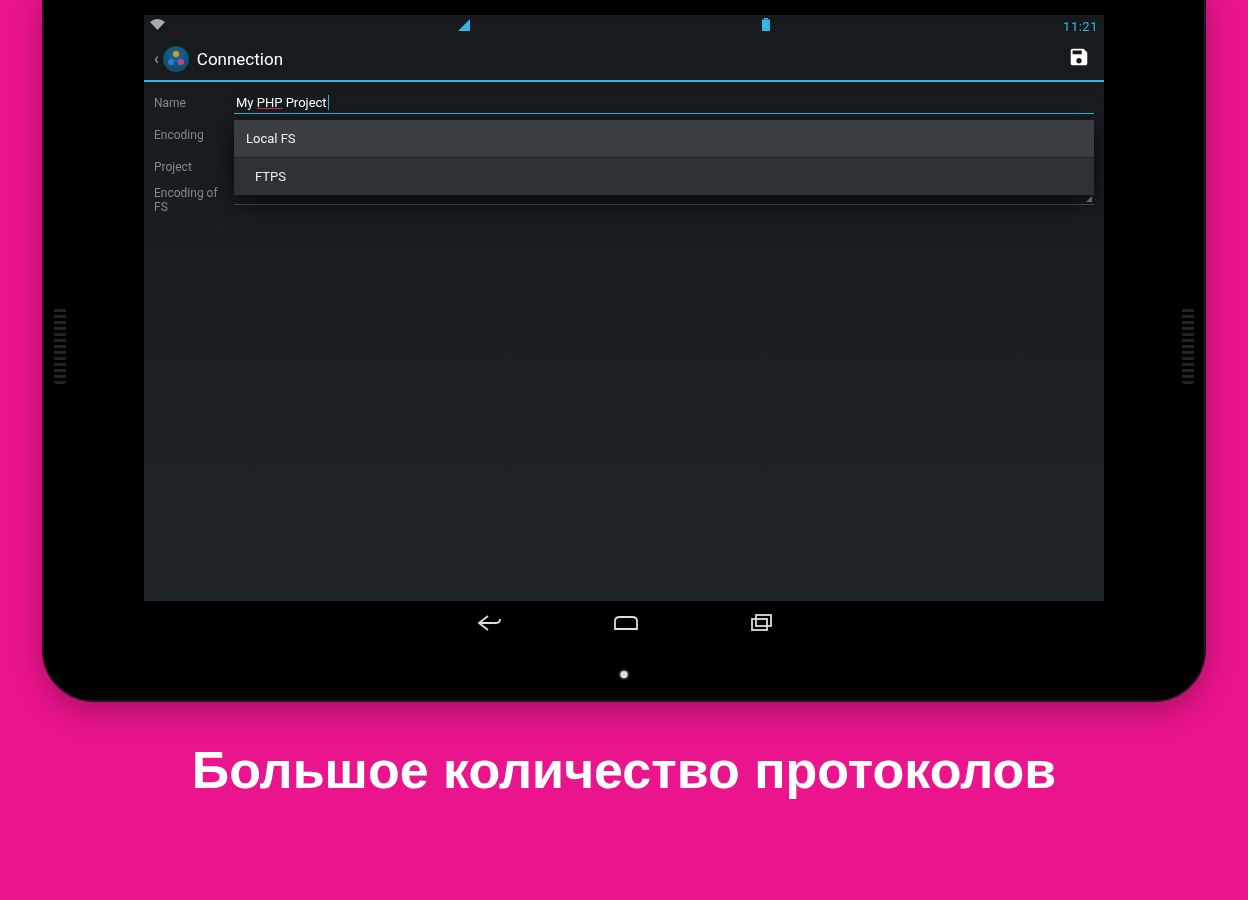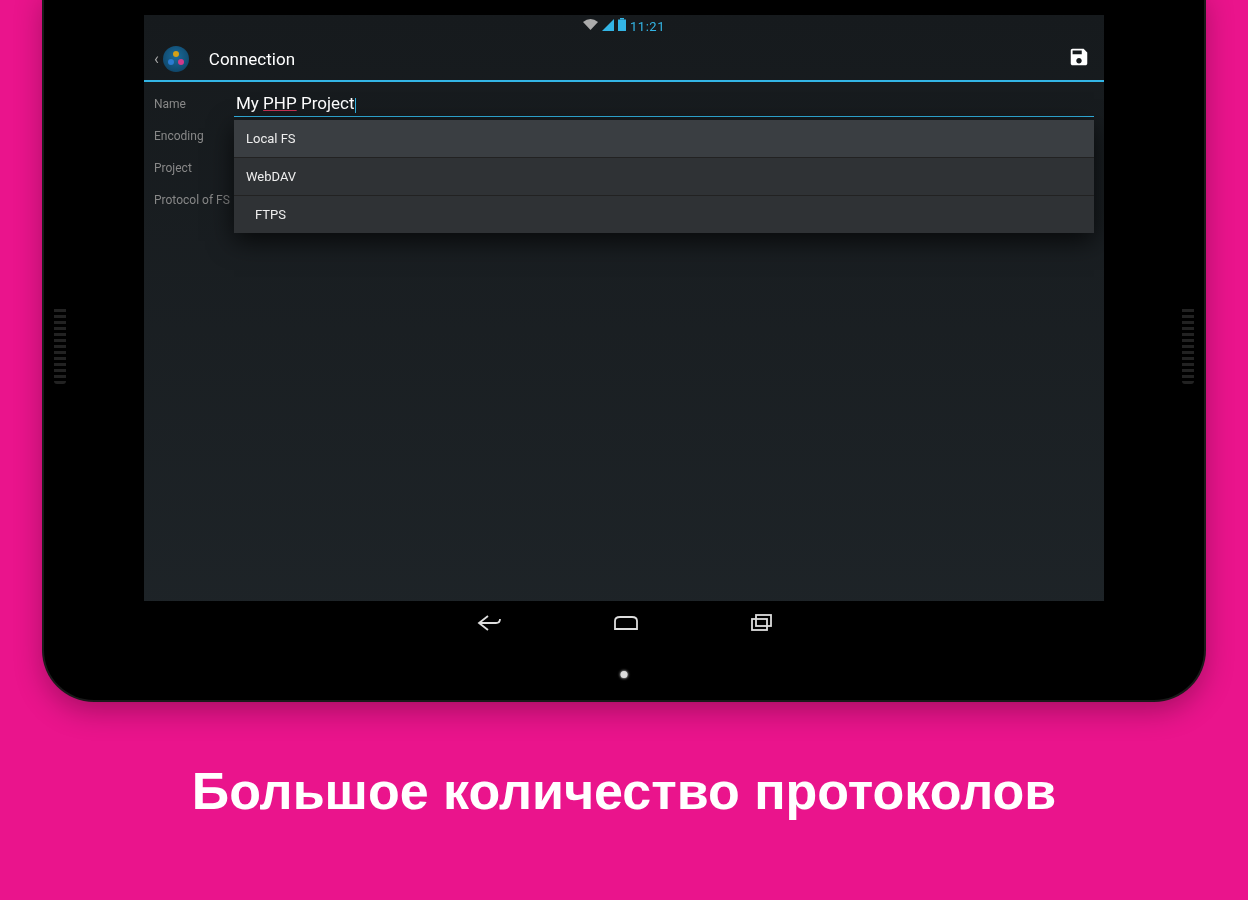--- a/index.html
+++ b/index.html
@@ -27,21 +27,21 @@
 .camera-dot { position:absolute; bottom:22px; left:50%; transform:translateX(-50%); width:7px; height:7px; background:#ddd; border-radius:50%; box-shadow:0 0 3px #fff; }
 .screen {
   position: absolute;
   left: 100px; right: 100px; top: 25px; bottom: 55px;
   background: linear-gradient(to bottom, #161a1d 0%, #1e2428 100%);
   overflow: hidden;
 }
 .status-bar {
   height: 22px;
   display: flex;
-  justify-content: center;
+  justify-content: space-between;
   align-items: center;
   gap: 4px;
   padding: 0 6px;
   font-size: 12px;
   color: #fff;
 }
 .status-bar .clock { color:#33b5e5; font-size:13px; letter-spacing:0.5px; }
 .action-bar {
   height: 45px;
   display: flex;
@@ -52,28 +52,28 @@
 .app-icon-wrap { display:flex; align-items:center; gap:2px; }
 .app-icon {
   width: 26px; height: 26px;
   background: radial-gradient(circle at 50% 40%, #1a6b9c 0%, #0c3b5a 100%);
   border-radius: 50%;
   position: relative;
   display:flex; align-items:center; justify-content:center;
 }
 .app-icon svg { width:20px; height:20px; }
 .back-caret { color:#aaa; font-size:16px; margin-right:2px; }
-.action-bar-title { color:#fff; font-size:17px; margin-left:20px; flex:1; }
+.action-bar-title { color:#fff; font-size:17px; margin-left:8px; flex:1; }
 .save-btn { color:#fff; cursor:pointer; padding:4px; }
 .form-area { padding: 8px 10px; position:relative; }
 .form-row { display:flex; align-items:center; margin-bottom:6px; min-height:26px;justify-content:space-between; }
 .form-label { width: 80px; color:#888; font-size:12px; }
 .text-input {
   flex:1; background:transparent; border:none; border-bottom:1px solid #33b5e5;
-  color:#fff; font-size:17px; padding:3px 2px; outline:none;
+  color:#fff; font-size:13px; padding:3px 2px; outline:none;
 }
 .text-input .underline-word { text-decoration: underline; text-decoration-color:#cc3355; text-decoration-thickness:1px; }
 .cursor { display:inline-block; width:1px; height:15px; background:#33b5e5; vertical-align:text-bottom; margin-left:1px; }
 .spinner {
   flex:1; background:transparent; border-bottom:1px solid #555;
   color:#fff; font-size:13px; padding:4px 2px; position:relative;
 }
 .spinner::after {
   content:""; position:absolute; right:2px; bottom:2px;
   border-left:6px solid transparent; border-bottom:6px solid #888;
@@ -90,21 +90,21 @@
   padding:11px 12px; color:#eee; font-size:13px; border-bottom:1px solid #222;
 }
 .dropdown-item.selected { background:#3a3e42; }
 .dropdown-item:last-child { border-bottom:none;margin-left:9px; }
 .nav-bar {
   position:absolute; bottom:0; left:0; right:0; height:44px; background:#000;
   display:flex; justify-content:center; align-items:center; gap:110px;
 }
 .nav-btn { color:#ddd; display:flex; align-items:center; justify-content:center; }
 .caption {
-  position:absolute; left:0; right:0; top:760px;
+  position:absolute; left:0; right:0; top:739px;
   text-align:center; color:#fff; font-size:52px; font-weight:700;
   line-height:1.2; font-family: Arial, sans-serif;
 }
 </style>
 </head>
 <body>
 
 <div class="tablet-frame">
   <div class="speaker left"></div>
   <div class="speaker right"></div>
@@ -163,27 +163,26 @@
         <div class="spinner">Local FS</div>
       </div>
       <div class="form-row">
         <div class="form-label">Project</div>
         <div class="spinner" style="background:#2f3235; border:1px solid #444; border-bottom:1px solid #444; height:24px;"></div>
         <div class="addr-btn">
             <span>...</span>
           </div>
       </div>
       <div class="form-row">
-        <div class="form-label">Protocol of FS</div>
+        <div class="form-label">Encoding of FS</div>
         <div class="spinner"></div>
       </div>
 
       <div class="dropdown">
         <div class="dropdown-item selected">Local FS</div>
-        <div class="dropdown-item">WebDAV</div>
         <div class="dropdown-item">FTPS</div>
       </div>
     </div>
 
     <div class="nav-bar">
       <div class="nav-btn">
         <svg width="26" height="20" viewBox="0 0 26 20" fill="none" stroke="#ddd" stroke-width="1.8">
             <path d="M12 3 L3 10 L12 17 M3 10 Q18 10 20 10 Q24 10 24 6"></path>
           </svg>
       </div>

